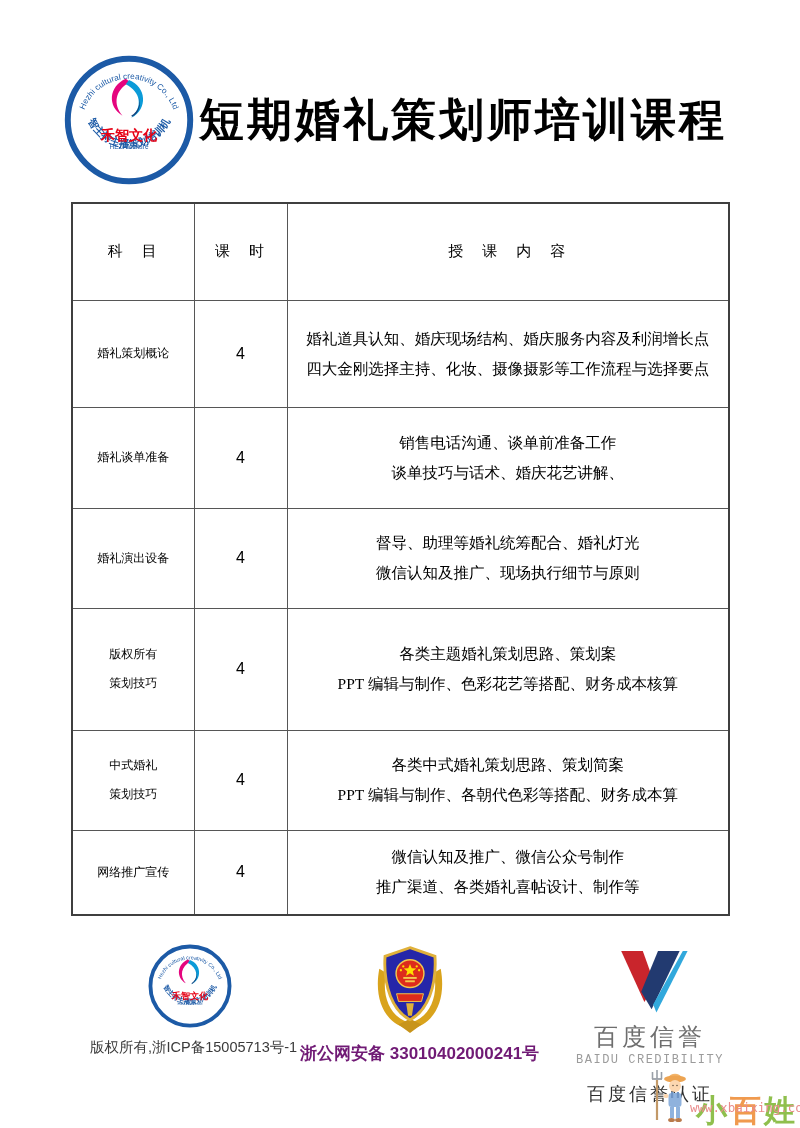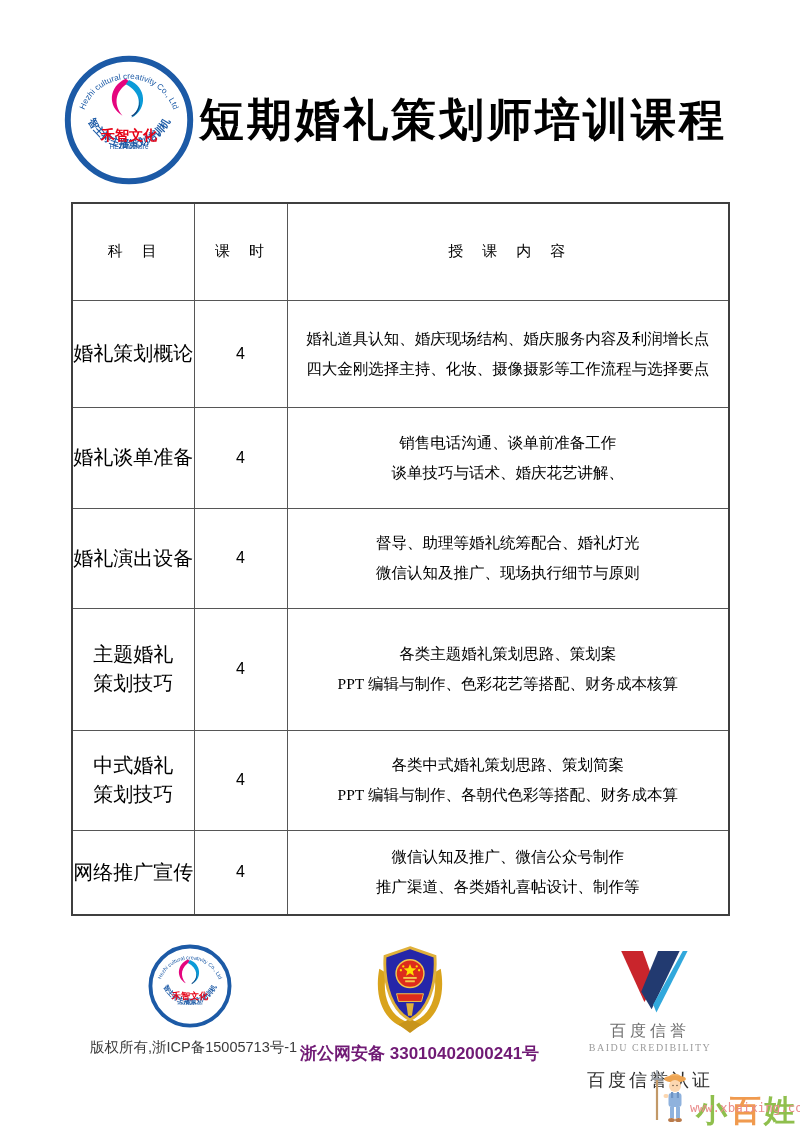--- a/index.html
+++ b/index.html
@@ -14,34 +14,34 @@
   
   table.course{position:absolute;left:71px;top:202px;width:657px;border-collapse:collapse;table-layout:fixed;border:2px solid #3f3f3f;}
   table.course td,table.course th{border:1.5px solid #565656;padding:0;vertical-align:middle;text-align:center;font-weight:normal;}
   .col-subject{width:122px;}
   .col-hours{width:93px;}
   .col-content{width:442px;}
   tr.hrow{height:97px;}
   tr.r0{height:107px;} tr.r1{height:101px;} tr.r2{height:100px;}
   tr.r3{height:122px;} tr.r4{height:100px;margin-left:22px;} tr.r5{height:85px;}
   .th-txt{font-size:15px;letter-spacing:2px;white-space:nowrap;}
-  .subject-line{font-size:20px;line-height:29px;white-space:nowrap;overflow:hidden;}
+  .subject-line{font-size:12px;line-height:29px;white-space:nowrap;overflow:hidden;}
   .hours-txt{font-size:16px;font-family:"Liberation Sans",sans-serif;}
   .content-line{font-size:15.5px;line-height:30px;white-space:nowrap;overflow:hidden;}
 
   
   .footer{position:absolute;left:0;top:944px;width:800px;height:130px;padding-left:20px;}
   .f-left{position:absolute;left:90px;top:0;width:200px;text-align:center;}
   .f-left .small-logo{width:84px;height:84px;}
   .copyright-txt{margin-top:6px;font-family:"Liberation Sans",sans-serif;font-size:14.5px;color:#3a3a3a;white-space:nowrap;}
   .f-center{position:absolute;left:300px;top:-4px;width:220px;text-align:center;}
   .police-txt{margin-top:2px;font-family:"Liberation Sans",sans-serif;font-weight:bold;font-size:17px;color:#701a75;white-space:nowrap;}
   .f-right{position:absolute;left:555px;top:2px;width:190px;text-align:center;}
-  .bd-name{font-size:16px;color:#6e6e6e;letter-spacing:4px;margin-top:2px;white-space:nowrap;}
-  .bd-en{font-size:10px;color:#9b9b9b;letter-spacing:1.5px;font-family:Liberation Serif, serif;white-space:nowrap;}
+  .bd-name{font-size:24px;color:#6e6e6e;letter-spacing:4px;margin-top:2px;white-space:nowrap;}
+  .bd-en{font-size:12px;color:#9b9b9b;letter-spacing:1.5px;font-family:Liberation Mono, monospace;white-space:nowrap;}
   .bd-cert{font-size:18px;color:#2e2e2e;letter-spacing:3px;margin-top:15px;white-space:nowrap;}
 
   
   .watermark{position:absolute;left:650px;top:1064px;width:150px;height:60px;}
   .wm-farmer{position:absolute;left:0;top:2px;}
   .wm-name{position:absolute;left:46px;top:-2px;font-size:31px;font-weight:bold;letter-spacing:3px;white-space:nowrap;margin-top:28px;}
   .wm-c-green{color:#8fbf4d;}
   .wm-c-orange{color:#f09a4e;}
   .wm-url{position:absolute;left:40px;top:36px;font-size:12.5px;color:#e98b8b;font-family:"DejaVu Sans Mono",monospace;white-space:nowrap;}
 </style>
@@ -129,21 +129,21 @@
       <td>
             <div class="hours-txt">4</div>
           </td>
       <td>
         <div class="content-line">督导、助理等婚礼统筹配合、婚礼灯光</div>
         <div class="content-line">微信认知及推广、现场执行细节与原则</div>
       </td>
     </tr>
     <tr class="r3">
       <td>
-        <div class="subject-line">主题婚礼</div>
+        <div class="subject-line">版权所有</div>
         <div class="subject-line">策划技巧</div>
       </td>
       <td>
             <div class="hours-txt">4</div>
           </td>
       <td>
         <div class="content-line">各类主题婚礼策划思路、策划案</div>
         <div class="content-line">PPT 编辑与制作、色彩花艺等搭配、财务成本核算</div>
       </td>
     </tr>

